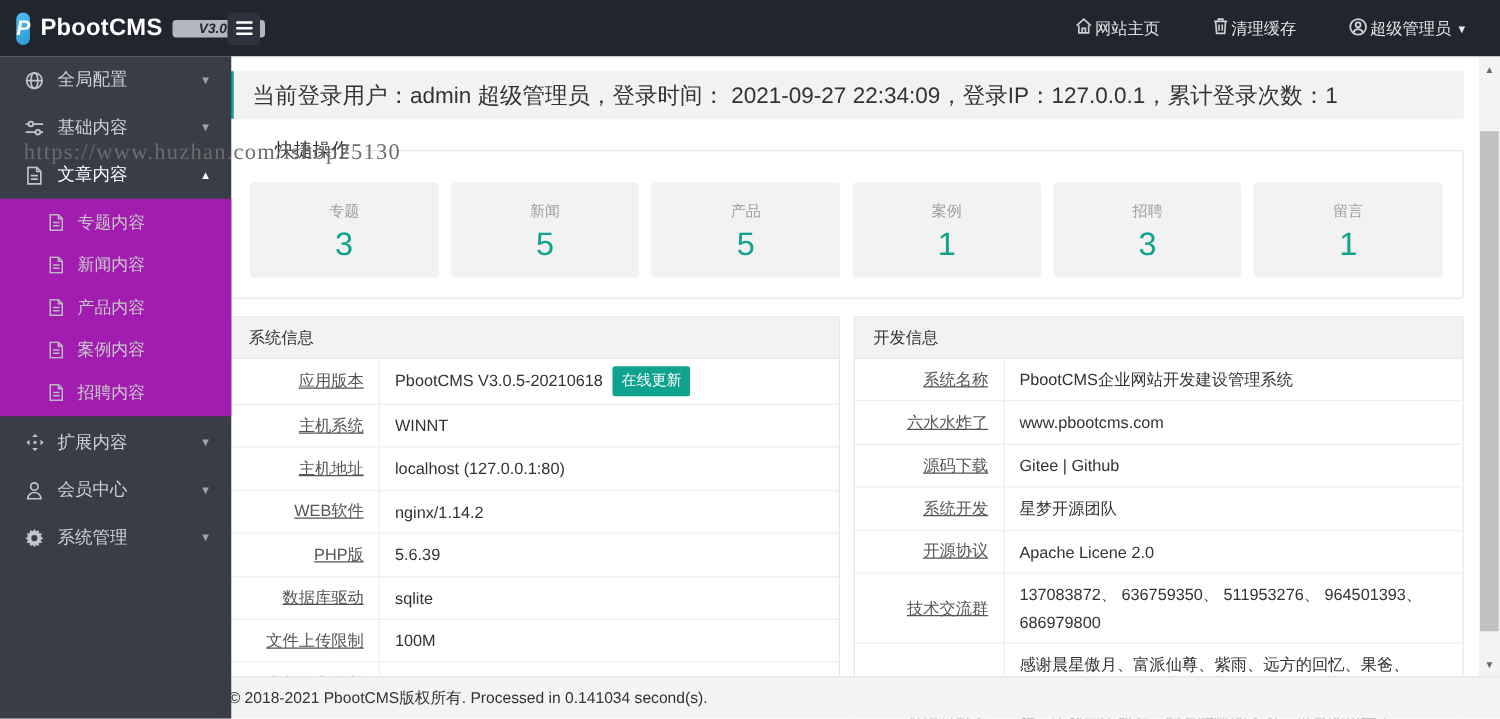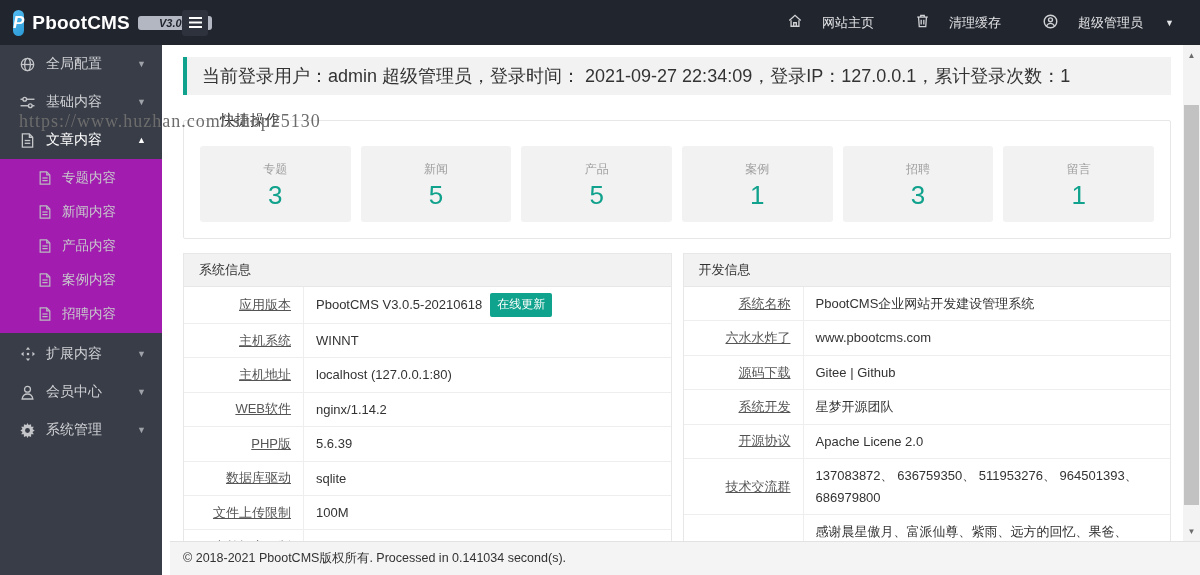--- a/index.html
+++ b/index.html
@@ -7,26 +7,26 @@
   body { font-family: "Liberation Sans", sans-serif; background:#fff; position:relative; }
 
   
   .topbar { position:absolute; top:0; left:0; right:0; height:45px; background:#21252e; display:flex; align-items:center; z-index:20; }
   .brand { width:170px; display:flex; align-items:center; padding-left:13px; gap:8px; }
   .logo { width:26px; height:26px; border-radius:6px; background:linear-gradient(135deg,#53bdf2,#2b9ad6); color:#fff; font-weight:bold; font-style:italic; font-size:17px; display:flex; align-items:center; justify-content:center; }
   .brand-name { color:#fff; font-size:19px; font-weight:bold; letter-spacing:0.2px; }
   .ver-badge { background:#b2b7c1; color:#23262e; font-size:11px; border-radius:3px; padding:1px 21px; font-weight:bold;font-style:italic; }
   .hamburger { width:26px; height:26px; margin-left:12px; background:#2d323d; border-radius:3px; display:flex; align-items:center; justify-content:center; cursor:pointer; }
   .topnav { margin-left:auto; display:flex; align-items:center; gap:42px; padding-right:26px; }
-  .topnav-item { color:#e3e4e6; font-size:13px; display:flex; align-items:center; gap:20px; cursor:pointer; }
+  .topnav-item { color:#e3e4e6; font-size:13px; display:flex; align-items:center; gap:2px; cursor:pointer; }
   .topnav-item svg { opacity:.9; }
   .caret-down { font-size:9px; color:#e3e4e6; margin-left:2px; }
 
   
-  .sidebar { position:absolute; top:45px; left:0; width:162px; bottom:0; background:#393d47; z-index:10; }
+  .sidebar { position:absolute; top:45px; left:0; width:185px; bottom:0; background:#393d47; z-index:10; }
   .nav-item { height:38px; display:flex; align-items:center; padding:0 16px 0 20px; color:#cfd0d4; font-size:14px; cursor:pointer; }
   .nav-item .nav-ico { width:15px; height:15px; margin-right:11px; display:flex; align-items:center; justify-content:center; color:#c4c6ca; flex:0 0 15px; }
   .nav-item .nav-caret { margin-left:auto; font-size:9px; color:#9fa2a8; }
   .nav-item.active { color:#fff; }
   .nav-item.active .nav-caret { color:#fff; }
   .submenu { background:#a21caf; padding:2px 0; }
   .sub-item { height:34px; display:flex; align-items:center; padding:0 16px 0 38px; color:#c7c9cc; font-size:13.5px; cursor:pointer; }
   .sub-item .nav-ico { width:14px; height:14px; margin-right:10px; color:#b9bbc0; flex:0 0 14px; display:flex; align-items:center; justify-content:center; }
 
   

